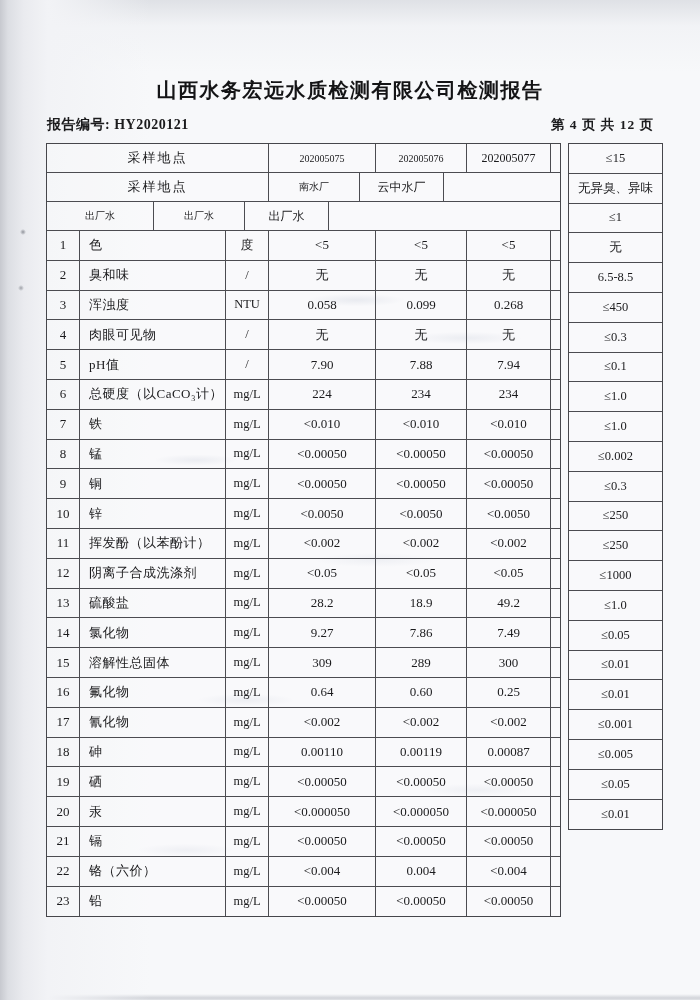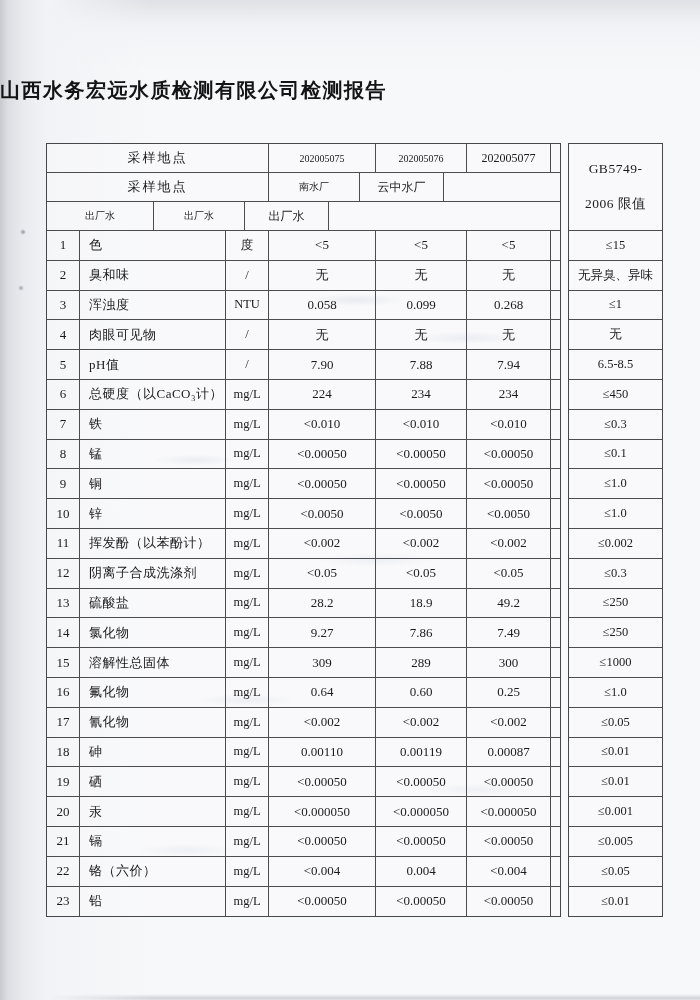--- a/index.html
+++ b/index.html
@@ -29,21 +29,21 @@
       radial-gradient(ellipse 70px 9px at 310px 70px,  rgba(115,130,160,.12), rgba(115,130,160,0) 70%),
       radial-gradient(ellipse 80px 9px at 420px 108px, rgba(115,130,160,.10), rgba(115,130,160,0) 70%),
       radial-gradient(ellipse 60px 8px at 150px 230px, rgba(115,130,160,.10), rgba(115,130,160,0) 70%),
       radial-gradient(ellipse 90px 10px at 330px 330px, rgba(115,130,160,.08), rgba(115,130,160,0) 70%),
       radial-gradient(ellipse 70px 9px at 200px 470px, rgba(115,130,160,.09), rgba(115,130,160,0) 70%),
       radial-gradient(ellipse 80px 9px at 430px 560px, rgba(115,130,160,.08), rgba(115,130,160,0) 70%),
       radial-gradient(ellipse 70px 9px at 140px 620px, rgba(115,130,160,.08), rgba(115,130,160,0) 70%);
   }
   .title {
     position: absolute; top: 77px; left: 0; width: 700px;
-    text-align: left;
+    text-align: center;
     font-size: 20px; font-weight: 700; letter-spacing: 1.5px;
     color: #141416;
   }
   .meta {
     position: absolute; top: 116px; left: 47px; width: 607px;
     display: flex; justify-content: space-between; align-items: baseline;
   }
   .report-no { font-size: 14px; font-weight: 700; letter-spacing: .5px; }
   .page-ind  { font-size: 13.5px; font-weight: 600; letter-spacing: 1px; }
 
@@ -97,20 +97,24 @@
   }
   .limit-body .limit-cell:last-child { border-bottom: none; }
 </style>
 </head>
 <body>
 
 <div class="page">
 
   <div class="title">山西水务宏远水质检测有限公司检测报告</div>
 
+  <div class="meta">
+    <span class="report-no">报告编号: HY2020121</span>
+    <span class="page-ind">第 4 页 共 12 页</span>
+  </div>
 
   <div class="tables">
 
     <div class="main-table">
 
       <div class="h-row">
         <div class="cell h-label">采样地点</div>
         <div class="cell h-v1">202005075</div>
         <div class="cell h-v2">202005076</div>
         <div class="cell h-v3">202005077</div>
@@ -356,24 +360,20 @@
     <div class="cell c-unit">mg/L</div>
     <div class="cell c-v1">&lt;0.00050</div>
     <div class="cell c-v2">&lt;0.00050</div>
     <div class="cell c-v3">&lt;0.00050</div>
     <div class="cell c-sliver"></div>
   </div>
 </div>
     </div>
 
     <div class="limit-table">
-      <div class="limit-header">
-        <span>GB5749-</span>
-        <span>2006 限值</span>
-      </div>
       <div class="limit-body">
   <div class="limit-cell">≤15</div>
 
   <div class="limit-cell">无异臭、异味</div>
 
   <div class="limit-cell">≤1</div>
 
   <div class="limit-cell">无</div>
 
   <div class="limit-cell">6.5-8.5</div>

